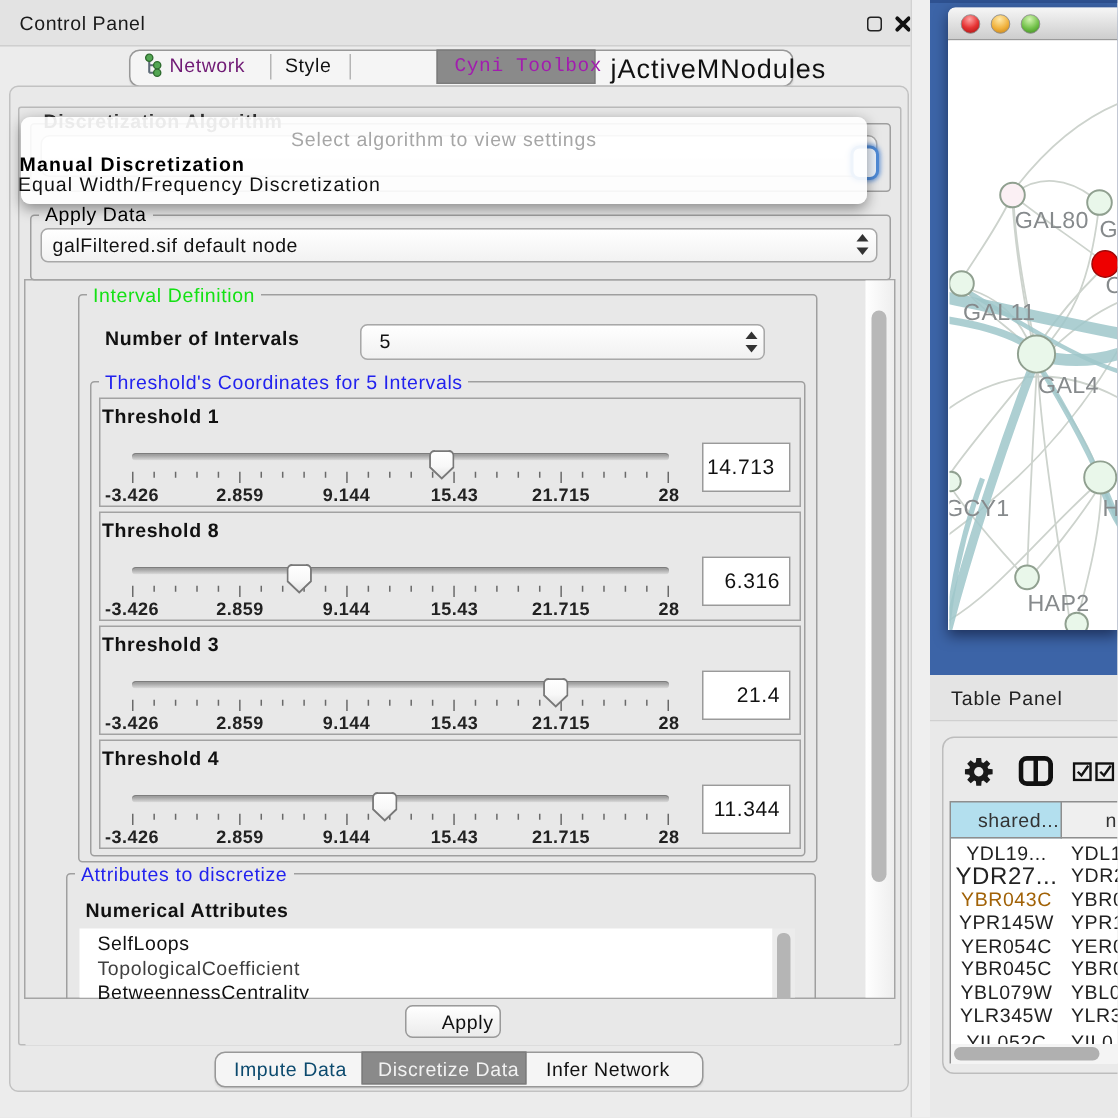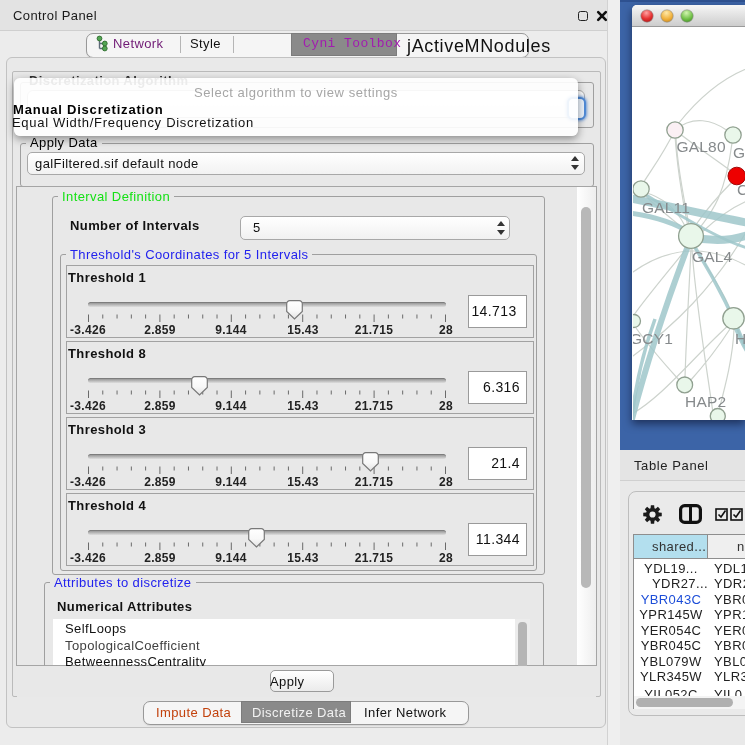--- a/index.html
+++ b/index.html
@@ -274,25 +274,25 @@
   <div class="abs" style="left:57px;top:599px;font-size:13px;font-weight:bold;color:#111;">Numerical Attributes</div>
   <div class="abs" style="left:53px;top:619px;width:462px;height:46px;background:#ffffff;"></div>
   <div class="abs" style="left:515px;top:619px;width:15px;height:46px;background:#ececec;"></div>
   <div class="abs" style="left:518px;top:622px;width:9px;height:55px;background:#b5b5b5;border-radius:4px;"></div>
   <div class="abs" style="left:65px;top:621px;font-size:13px;color:#111;">SelfLoops</div>
   <div class="abs" style="left:65px;top:638px;font-size:13px;color:#404040;">TopologicalCoefficient</div>
   <div class="abs" style="left:65px;top:654px;font-size:13px;color:#111;">BetweennessCentrality</div>
   <div class="abs" style="left:17px;top:666px;width:579px;height:31px;background:#e8e8e8;"></div>
 
   <div class="abs" style="left:270px;top:670px;width:64px;height:22px;background:linear-gradient(#ffffff,#ebebeb);border:1px solid #9a9a9a;border-radius:5px;box-sizing:border-box;"></div>
-  <div class="abs" style="left:270px;top:674px;width:59px;text-align:left;font-size:13px;color:#111;">Apply</div>
+  <div class="abs" style="left:270px;top:674px;width:59px;text-align:right;font-size:13px;color:#111;">Apply</div>
 
   <div class="abs" style="left:143px;top:701px;width:324px;height:22px;background:#f5f5f5;border:1px solid #989898;border-radius:7px;box-shadow:0 1px 1px rgba(0,0,0,0.08);"></div>
   <div class="abs" style="left:241px;top:701px;width:110px;height:22px;background:#8a8a8a;border:1px solid #7c7c7c;box-sizing:border-box;"></div>
-  <div class="abs" style="left:156px;top:705px;font-size:13px;color:#c2410c;">Impute Data</div>
+  <div class="abs" style="left:156px;top:705px;font-size:13px;color:#0c4a6e;">Impute Data</div>
   <div class="abs" style="left:252px;top:705px;font-size:13px;color:#f2f2f2;">Discretize Data</div>
   <div class="abs" style="left:364px;top:705px;font-size:13px;color:#111;">Infer Network</div>
 
   <div class="abs" style="left:14px;top:78px;width:564px;height:58px;background:rgba(255,255,255,0.9);border-radius:6px;box-shadow:0 3px 9px rgba(0,0,0,0.4);"></div>
   <div class="abs" style="left:194px;top:85px;font-size:13px;color:#a6a6a6;letter-spacing:0.55px;">Select algorithm to view settings</div>
   <div class="abs" style="left:13px;top:102px;font-size:13px;font-weight:bold;color:#000;letter-spacing:0.8px;">Manual Discretization</div>
   <div class="abs" style="left:12px;top:115px;font-size:13px;color:#111;letter-spacing:0.7px;">Equal Width/Frequency Discretization</div>
 
   <div class="abs" style="left:607px;top:0;width:13px;height:745px;background:#efefef;border-left:1px solid #d2d2d2;box-sizing:border-box;"></div>
   <div class="abs" style="left:620px;top:0;width:125px;height:450px;background:#3c64a7;"></div>
@@ -402,23 +402,23 @@
     <path d="M18.5 6.5 L21 9 L25.5 2.5" stroke="#111" stroke-width="1.6" fill="none"></path>
   </svg>
 
   <div class="abs" style="left:633px;top:534px;width:112px;height:175px;background:#ffffff;border-left:1px solid #8e8e8e;"></div>
   <div class="abs" style="left:634px;top:534px;width:74px;height:25px;background:#b3dfee;border:1px solid #8e8e8e;border-left:none;box-sizing:border-box;"></div>
   <div class="abs" style="left:708px;top:534px;width:37px;height:25px;background:#efefef;border-top:1px solid #8e8e8e;border-bottom:1px solid #8e8e8e;box-sizing:border-box;"></div>
   <div class="abs" style="left:652px;top:539px;font-size:13px;color:#333;">shared...</div>
   <div class="abs" style="left:737px;top:539px;font-size:13px;color:#333;">n...</div>
 <div class="abs" style="left:634px;top:561px;width:74px;text-align:center;font-size:13px;color:#222;">YDL19...</div>
 <div class="abs" style="left:714px;top:561px;font-size:13px;color:#222;">YDL1</div>
-<div class="abs" style="left:634px;top:576px;width:74px;text-align:right;font-size:13px;color:#222;">YDR27...</div>
+<div class="abs" style="left:634px;top:576px;width:74px;text-align:center;font-size:16px;color:#222;">YDR27...</div>
 <div class="abs" style="left:714px;top:576px;font-size:13px;color:#222;">YDR2</div>
-<div class="abs" style="left:634px;top:592px;width:74px;text-align:center;font-size:13px;color:#1d4ed8;">YBR043C</div>
+<div class="abs" style="left:634px;top:592px;width:74px;text-align:center;font-size:13px;color:#a16207;">YBR043C</div>
 <div class="abs" style="left:714px;top:592px;font-size:13px;color:#222;">YBR0</div>
 <div class="abs" style="left:634px;top:607px;width:74px;text-align:center;font-size:13px;color:#222;">YPR145W</div>
 <div class="abs" style="left:714px;top:607px;font-size:13px;color:#222;">YPR1</div>
 <div class="abs" style="left:634px;top:623px;width:74px;text-align:center;font-size:13px;color:#222;">YER054C</div>
 <div class="abs" style="left:714px;top:623px;font-size:13px;color:#222;">YER0</div>
 <div class="abs" style="left:634px;top:638px;width:74px;text-align:center;font-size:13px;color:#222;">YBR045C</div>
 <div class="abs" style="left:714px;top:638px;font-size:13px;color:#222;">YBR0</div>
 <div class="abs" style="left:634px;top:654px;width:74px;text-align:center;font-size:13px;color:#222;">YBL079W</div>
 <div class="abs" style="left:714px;top:654px;font-size:13px;color:#222;">YBL0</div>
 <div class="abs" style="left:634px;top:669px;width:74px;text-align:center;font-size:13px;color:#222;">YLR345W</div>

